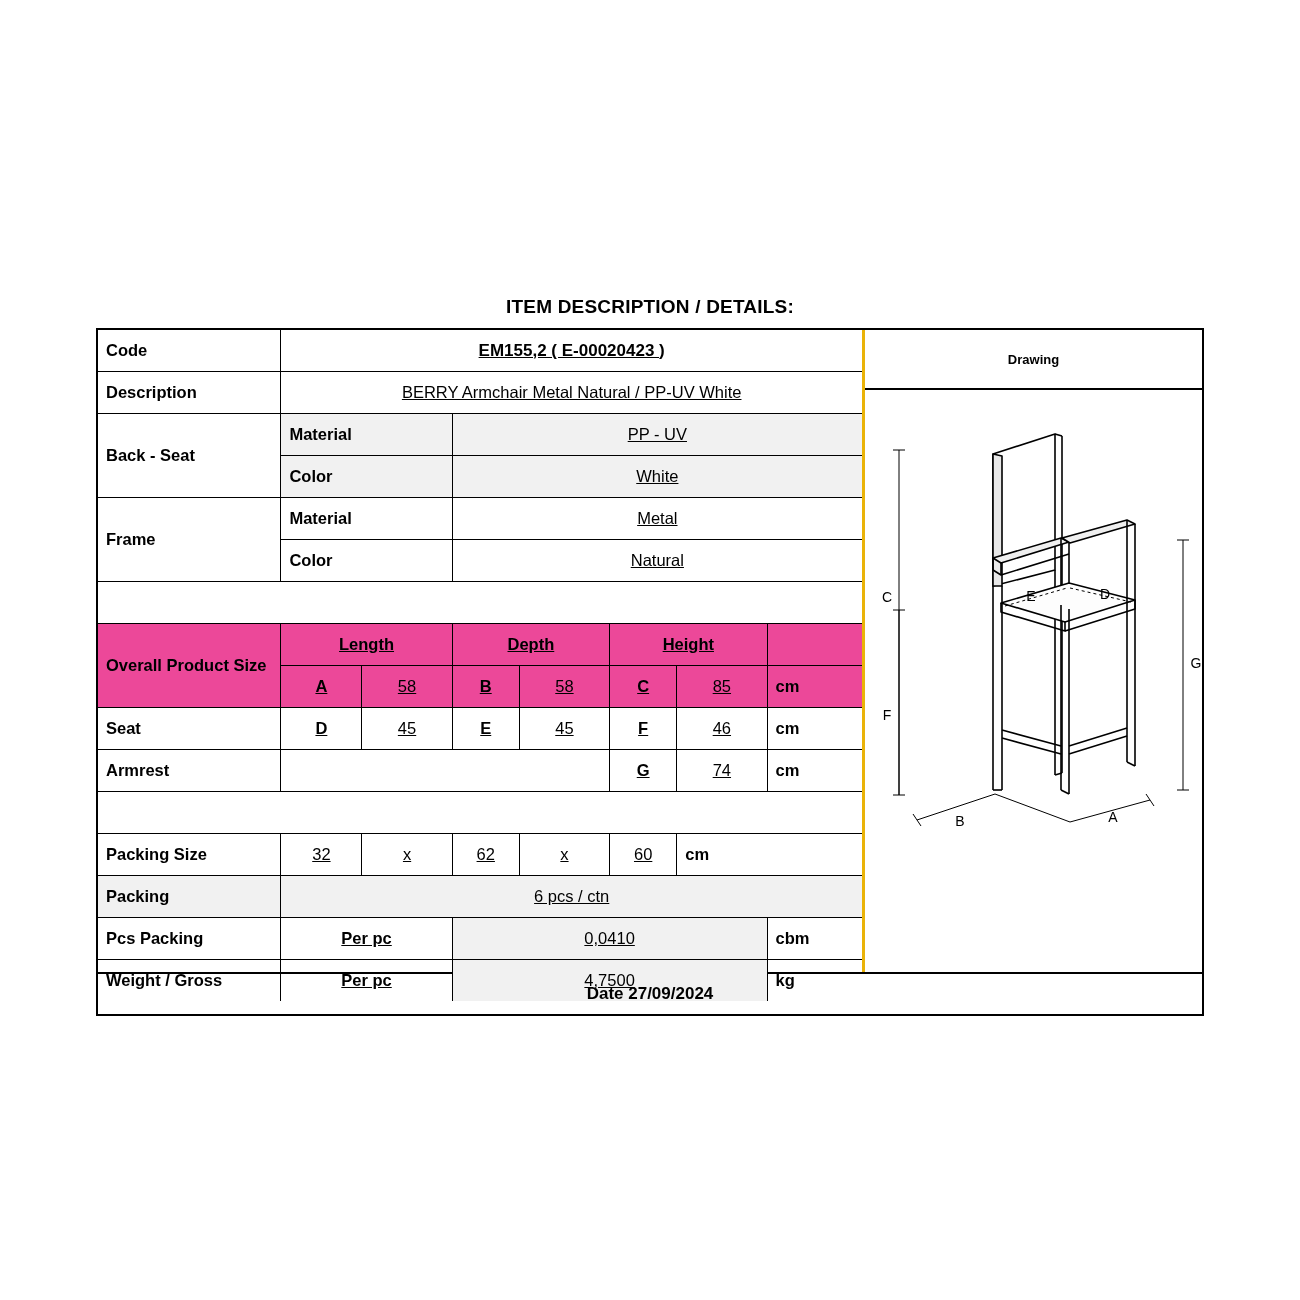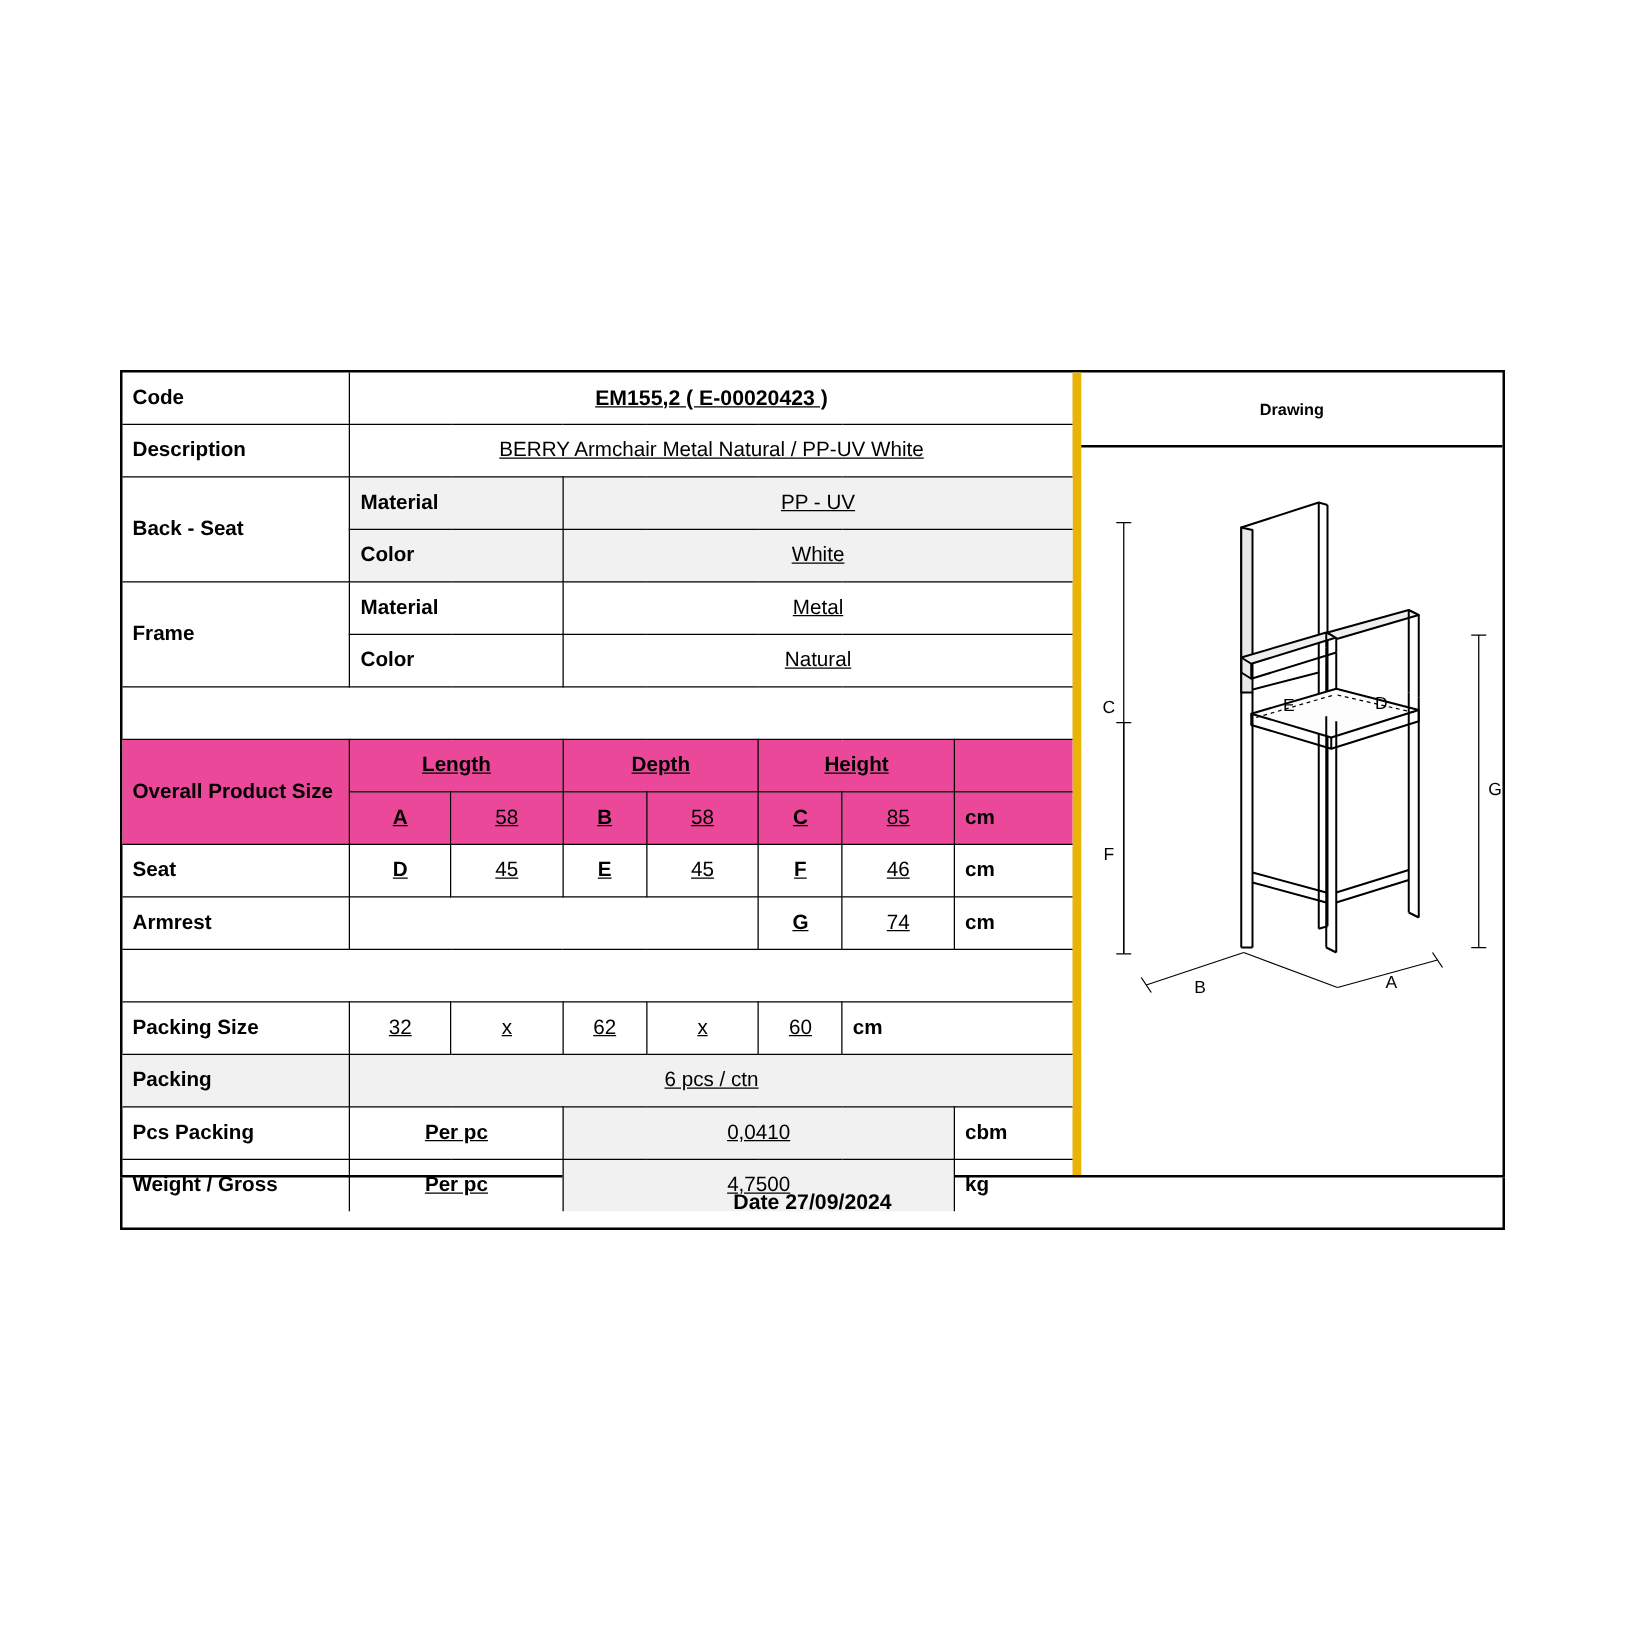--- a/index.html
+++ b/index.html
@@ -34,21 +34,21 @@
   .body-wrap {
     display: flex;
     border: 2px solid #000;
     box-sizing: border-box;
     height: 646px;
   }
 
   .left-col {
     width: 767px;
     box-sizing: border-box;
-    border-right: 7px solid #eab308;
+    border-right: 3px solid #eab308;
     display: flex;
     flex-direction: column;
   }
 
   .right-col {
     flex: 1;
     display: flex;
     flex-direction: column;
   }
 
@@ -104,20 +104,21 @@
     justify-content: center;
     font-size: 17px;
     font-weight: bold;
   }
 </style>
 </head>
 <body>
 
 <div id="sheet">
 
+  <div class="title">ITEM DESCRIPTION / DETAILS:</div>
 
   <div class="body-wrap">
 
     <div class="left-col">
       <table class="grid">
         <colgroup>
           <col style="width:158px">
           <col style="width:70px">
           <col style="width:78px">
           <col style="width:58px">

